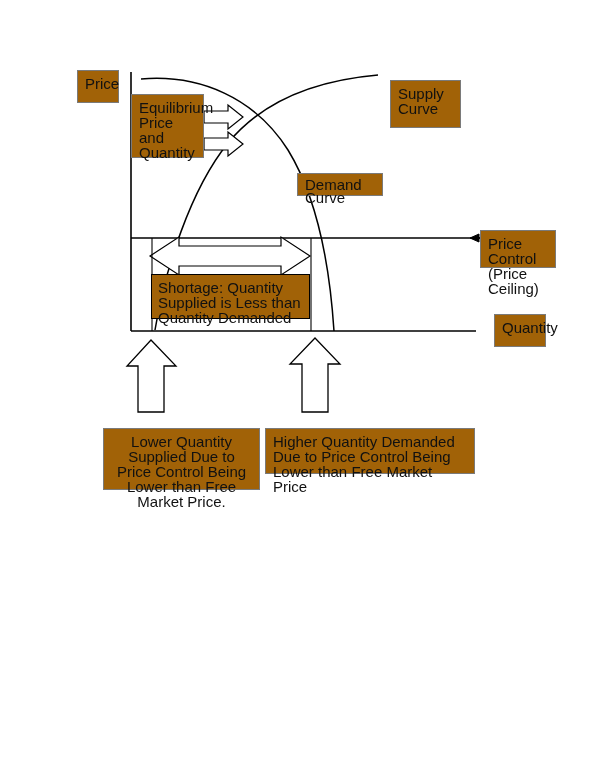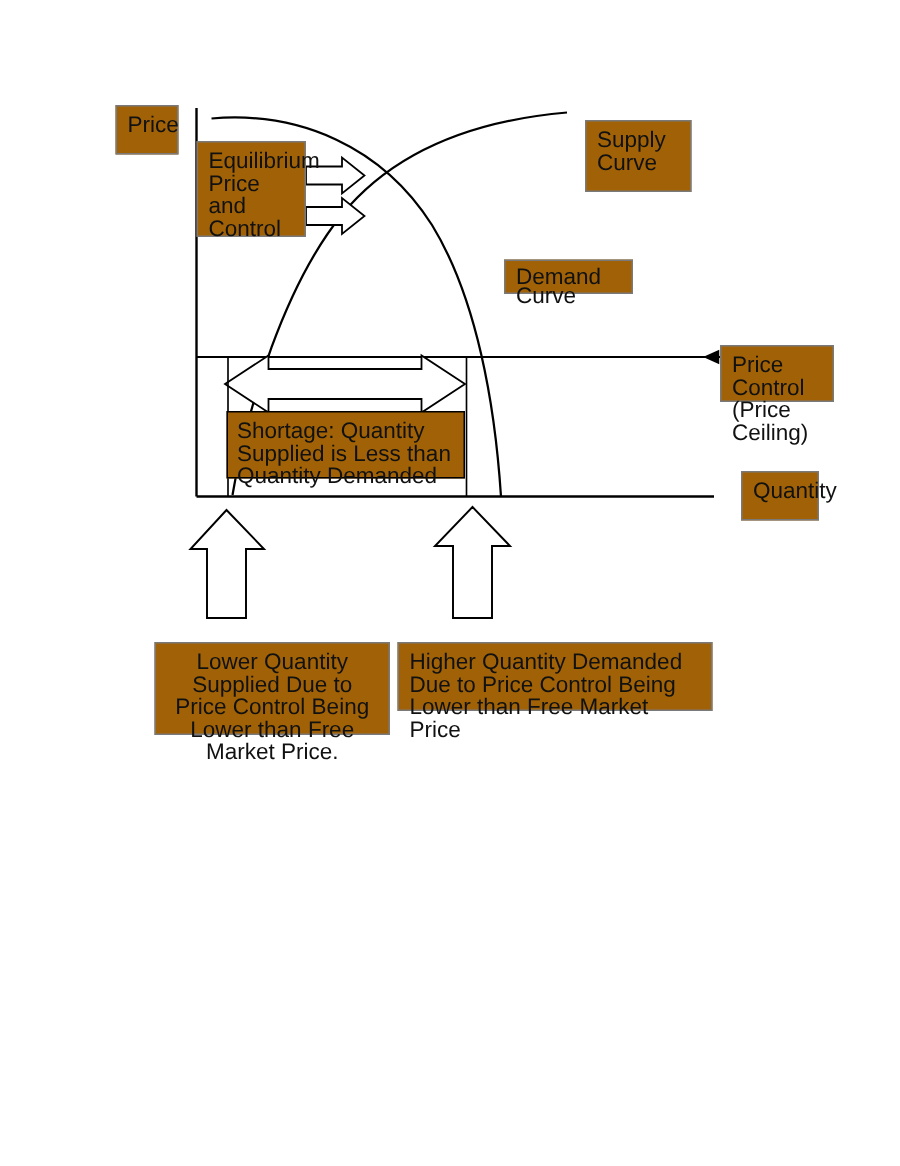--- a/index.html
+++ b/index.html
@@ -39,21 +39,21 @@
     line-height: 15px;
     color: #111111;
     padding: 5px 7px;
     white-space: pre-line;
   }
   .label-box.tight { padding: 5px 6px; }
   .box-price      { left: 77px;  top: 70px;  width: 42px;  height: 33px; }
   .box-equilibrium{ left: 131px; top: 94px;  width: 73px;  height: 64px; }
   .box-supply     { left: 363px; top: 80px;  width: 71px;  height: 48px; margin-left: 27px; }
   .box-demand     { left: 297px; top: 173px; width: 86px;  height: 23px;
-                    line-height: 13px; padding: 4px 7px; margin-left: 39px; }
+                    line-height: 13px; padding: 4px 7px; }
   .box-ceiling    { left: 480px; top: 230px; width: 76px;  height: 38px; }
   .box-quantity   { left: 494px; top: 314px; width: 52px;  height: 33px; }
   .box-shortage   { left: 151px; top: 274px; width: 159px; height: 45px;
                     border-color: #000000; }
   .box-lower-qs   { left: 103px; top: 428px; width: 157px; height: 62px; text-align: center; }
   .box-higher-qd  { left: 265px; top: 428px; width: 210px; height: 46px; }
 </style>
 </head>
 <body>
 
@@ -83,21 +83,21 @@
     <line x1="311" y1="238" x2="311" y2="331" stroke="#000000" stroke-width="1.1"></line>
 
     <polygon points="151,340 176,366 164,366 164,412 138,412 138,366 127,366" fill="#ffffff" stroke="#000000" stroke-width="1.3"></polygon>
 
     <polygon points="315,338 340,364 328,364 328,412 302,412 302,364 290,364" fill="#ffffff" stroke="#000000" stroke-width="1.3"></polygon>
 
   </svg>
 
   <div class="label-box box-price">Price</div>
 
-  <div class="label-box box-equilibrium">Equilibrium Price and Control</div>
+  <div class="label-box box-equilibrium">Equilibrium Price and Quantity</div>
 
   <div class="label-box box-supply">Supply Curve</div>
 
   <div class="label-box box-demand">Demand Curve</div>
 
   <div class="label-box box-ceiling">Price Control (Price Ceiling)</div>
 
   <div class="label-box box-quantity">Quantity</div>
 
   <div class="label-box box-shortage tight">Shortage: Quantity Supplied is Less than Quantity Demanded</div>

